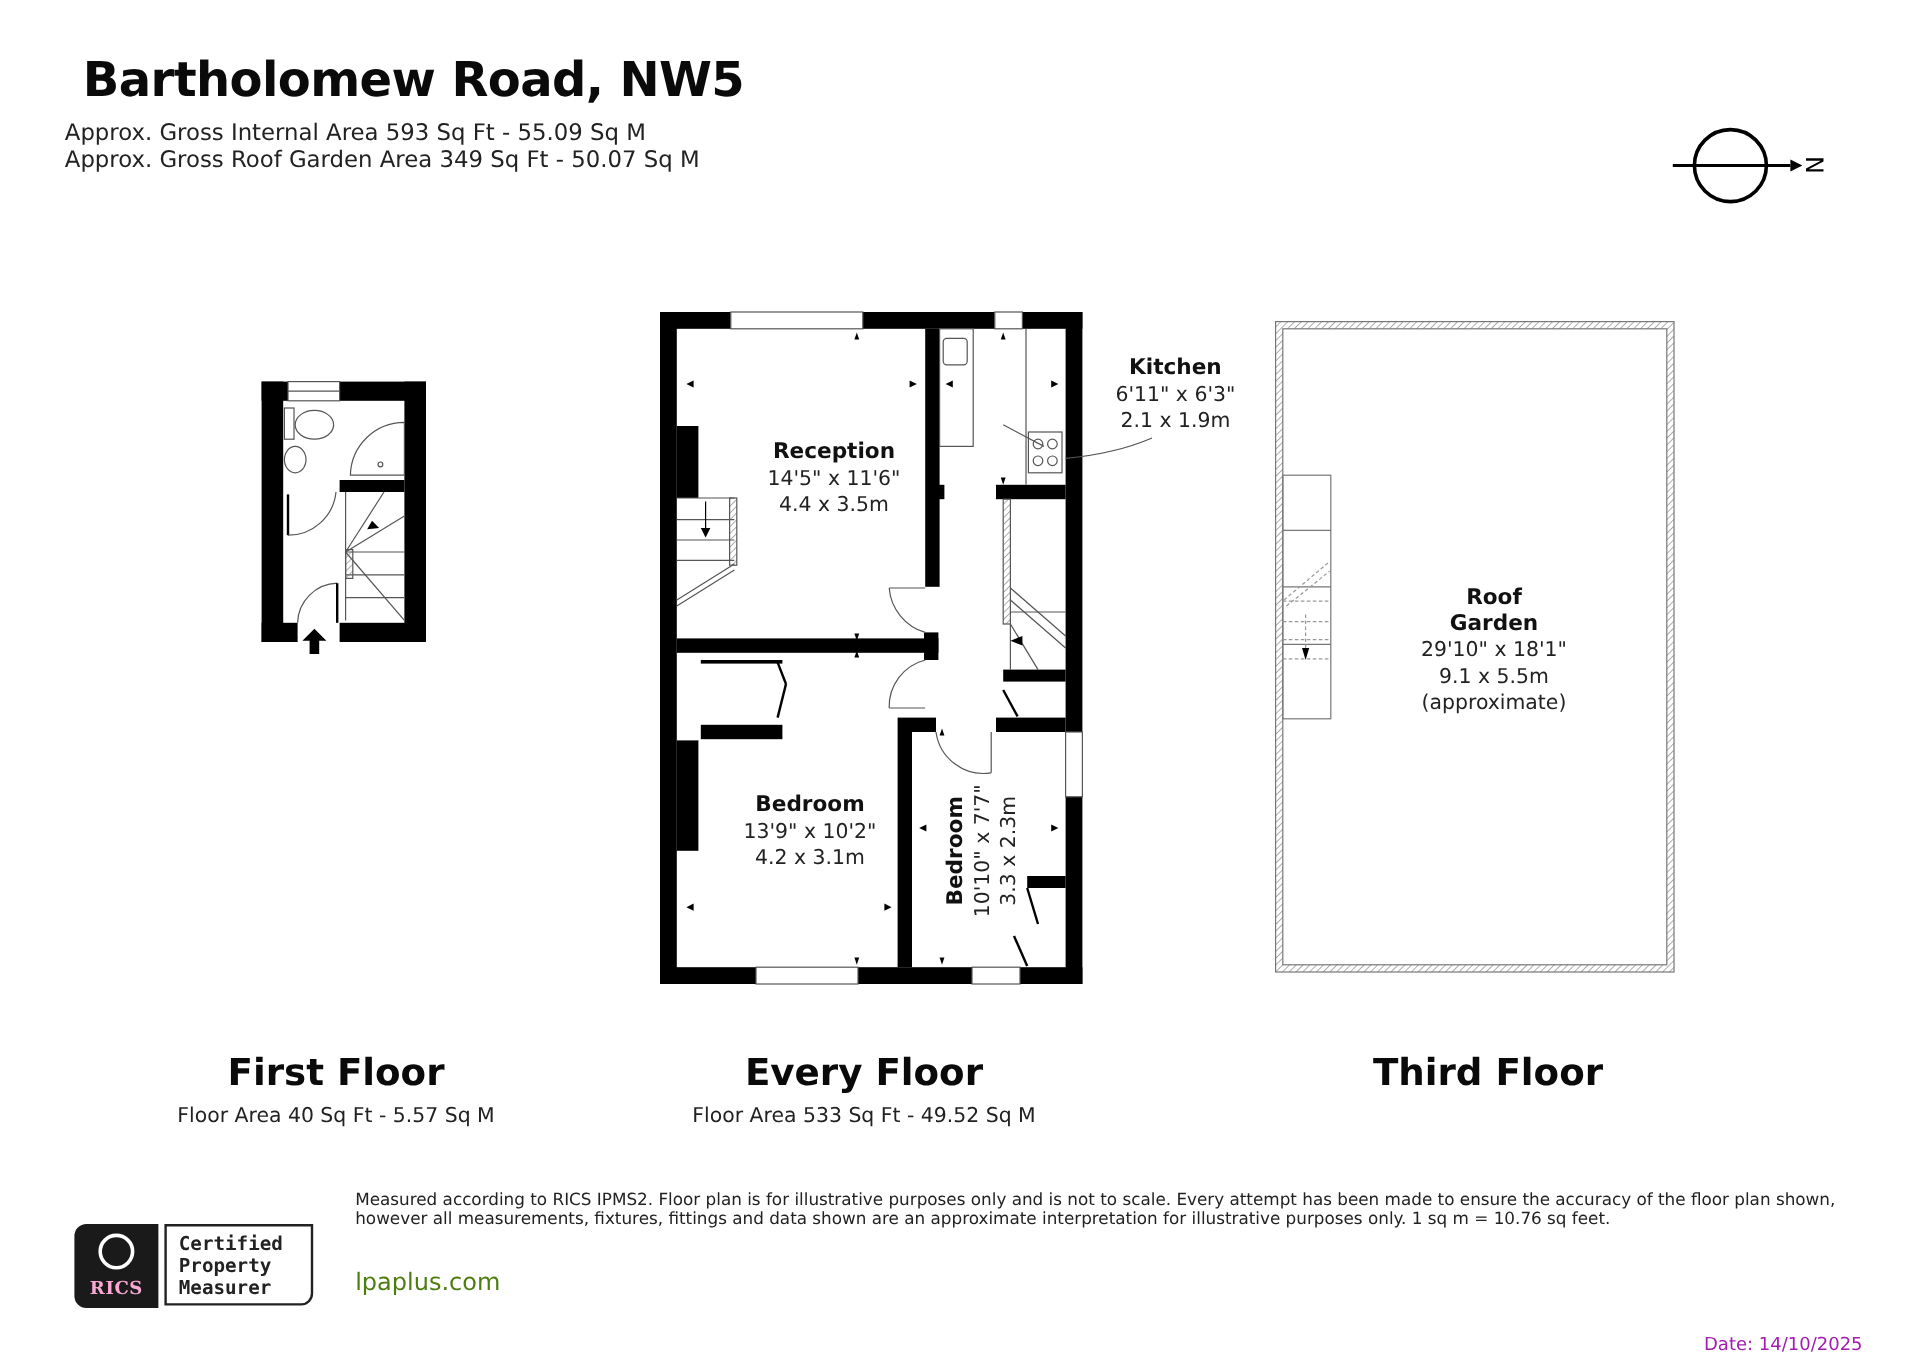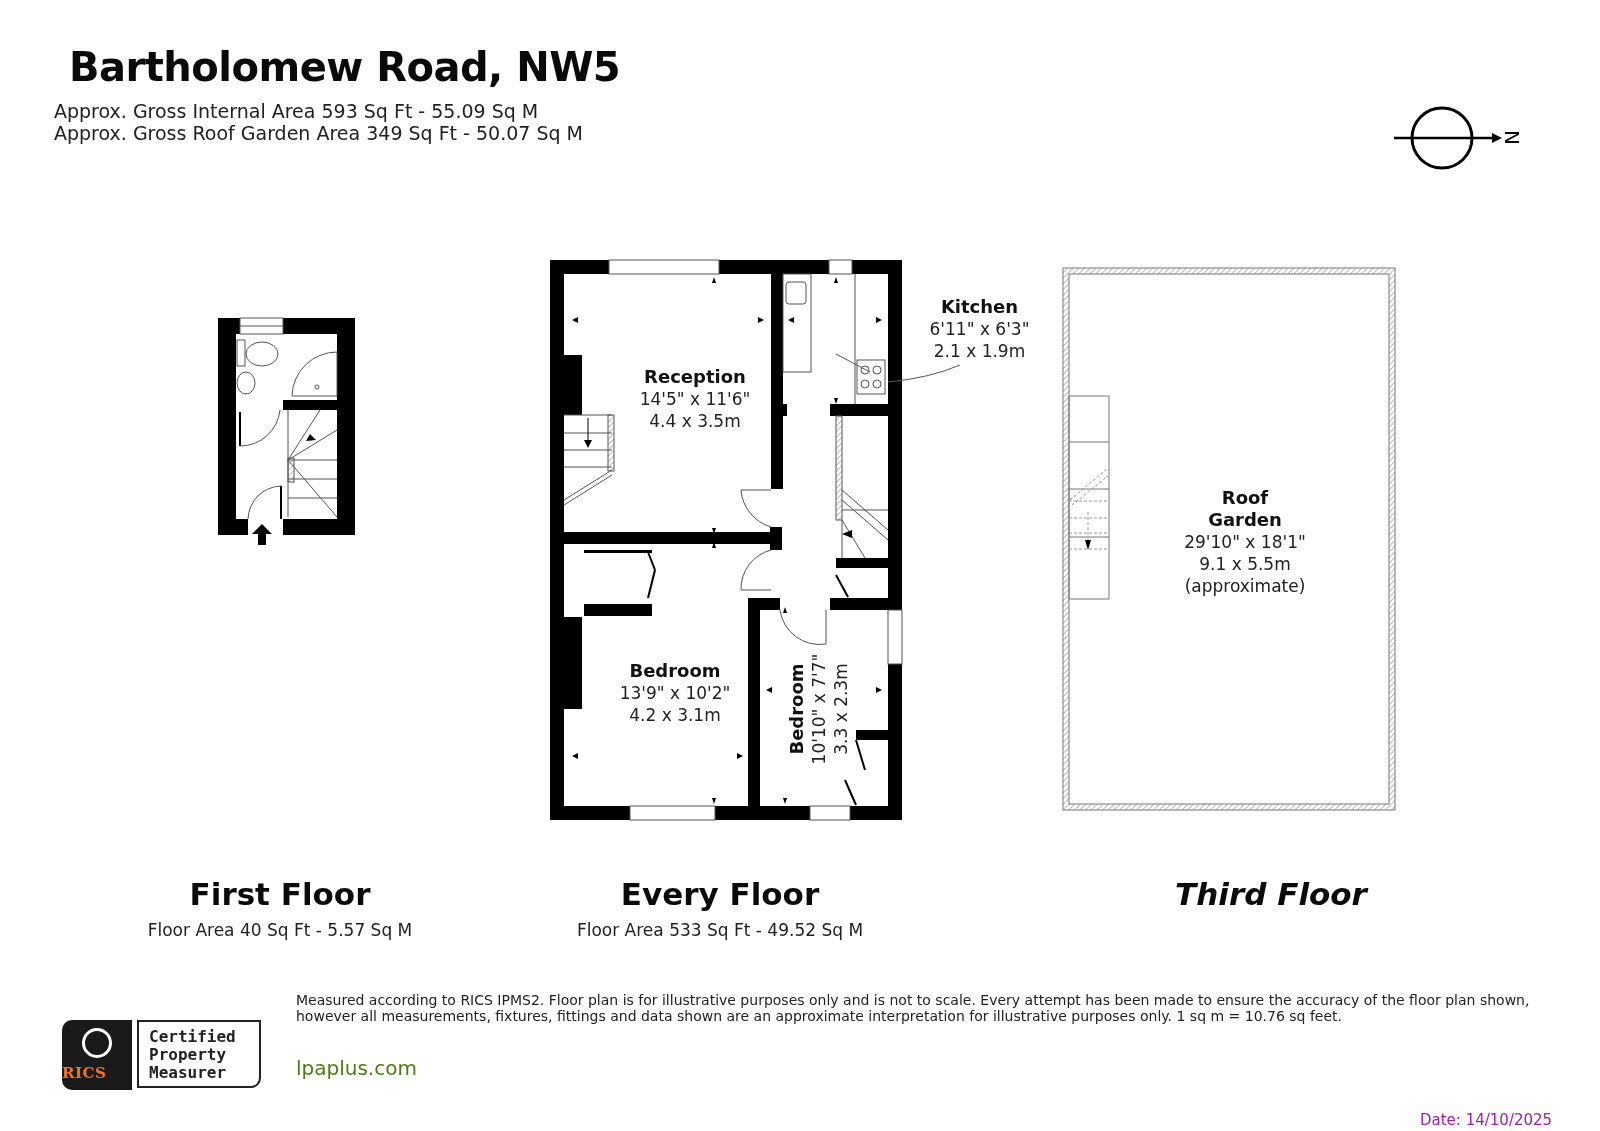--- a/index.html
+++ b/index.html
@@ -10,21 +10,21 @@
   .sub1 { top:100px; }
   .sub2 { top:122px; }
   .compass { left:1392px; top:100px; width:140px; height:75px; }
   svg.plan { position:absolute; left:0; top:0; }
   .room-label { position:absolute; text-align:center; color:#222; white-space:nowrap; line-height:22px; }
   .room-name { font-weight:700; font-size:18px; color:#111; display:block; }
   .room-dim { font-size:17px; display:block; }
   .floor-name { position:absolute; font-size:31px; font-weight:600; color:#0a0a0a; text-align:center; white-space:nowrap; }
   .floor-area { position:absolute; font-size:17px; color:#222; text-align:center; white-space:nowrap; }
   .rics-badge { left:62px; top:1020px; width:210px; height:70px; }
-  .rics-dark { position:absolute; left:0; top:0; width:70px; height:70px; background:#1a1a1a; border-radius:10px 0 0 10px; color:#f97316; }
+  .rics-dark { position:absolute; left:0; top:0; width:70px; height:70px; background:#1a1a1a; border-radius:10px 0 0 10px; color:#f9a8d4; text-align:center; }
   .rics-lion { position:absolute; left:20px; top:8px; width:30px; height:30px; border-radius:50%; border:3px solid #fff; box-sizing:border-box; }
   .rics-text { position:absolute; left:0; width:70px; top:44px; font-size:15px; font-weight:800; letter-spacing:0.5px; font-family:"DejaVu Serif", serif; }
   .rics-cert { position:absolute; left:75px; top:0; width:124px; height:68px; border:2px solid #222; border-radius:0 0 10px 0; box-sizing:border-box; padding:6px 0 0 10px; font-size:16px; font-weight:700; line-height:18px; color:#222; font-family:"DejaVu Sans Mono", monospace; }
   .disclaimer { left:296px; top:992px; width:1240px; font-size:14px; line-height:16px; color:#222; }
   .site { left:296px; top:1056px; font-size:20px; color:#4d7c0f; }
   .date { left:1420px; top:1111px; font-size:15px; color:#a21caf; white-space:nowrap; }
 </style>
 </head>
 <body>
 
@@ -228,21 +228,21 @@
   <span class="room-name">Garden</span>
   <span class="room-dim">29'10" x 18'1"</span>
   <span class="room-dim">9.1 x 5.5m</span>
   <span class="room-dim">(approximate)</span>
 </div>
 
 <div class="floor-name" style="left:130px; top:876px; width:300px;">First Floor</div>
 <div class="floor-area" style="left:110px; top:920px; width:340px;">Floor Area 40 Sq Ft - 5.57 Sq M</div>
 <div class="floor-name" style="left:570px; top:876px; width:300px;">Every Floor</div>
 <div class="floor-area" style="left:540px; top:920px; width:360px;">Floor Area 533 Sq Ft - 49.52 Sq M</div>
-<div class="floor-name" style="left:1121px; top:876px; width:300px;font-style:italic;">Third Floor</div>
+<div class="floor-name" style="left:1090px; top:876px; width:300px;">Third Floor</div>
 
 <div class="abs rics-badge">
   <div class="rics-dark">
     <div class="rics-lion"></div>
     <div class="rics-text">RICS</div>
   </div>
   <div class="rics-cert">
     <div>Certified</div>
     <div>Property</div>
     <div>Measurer</div>

